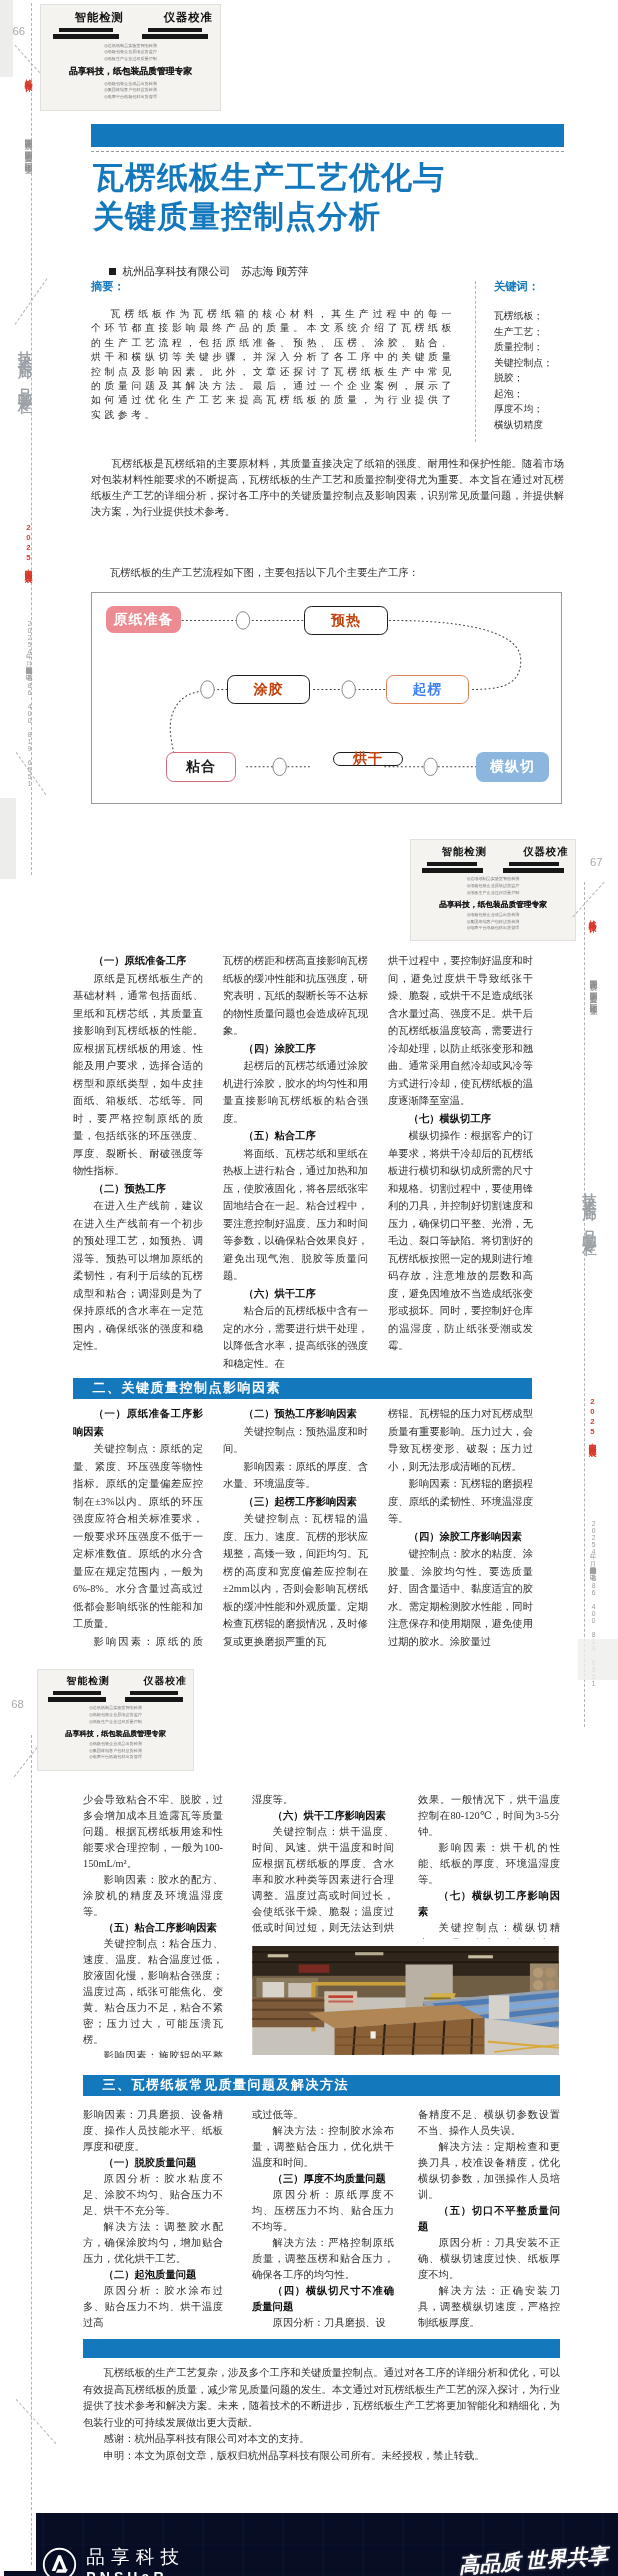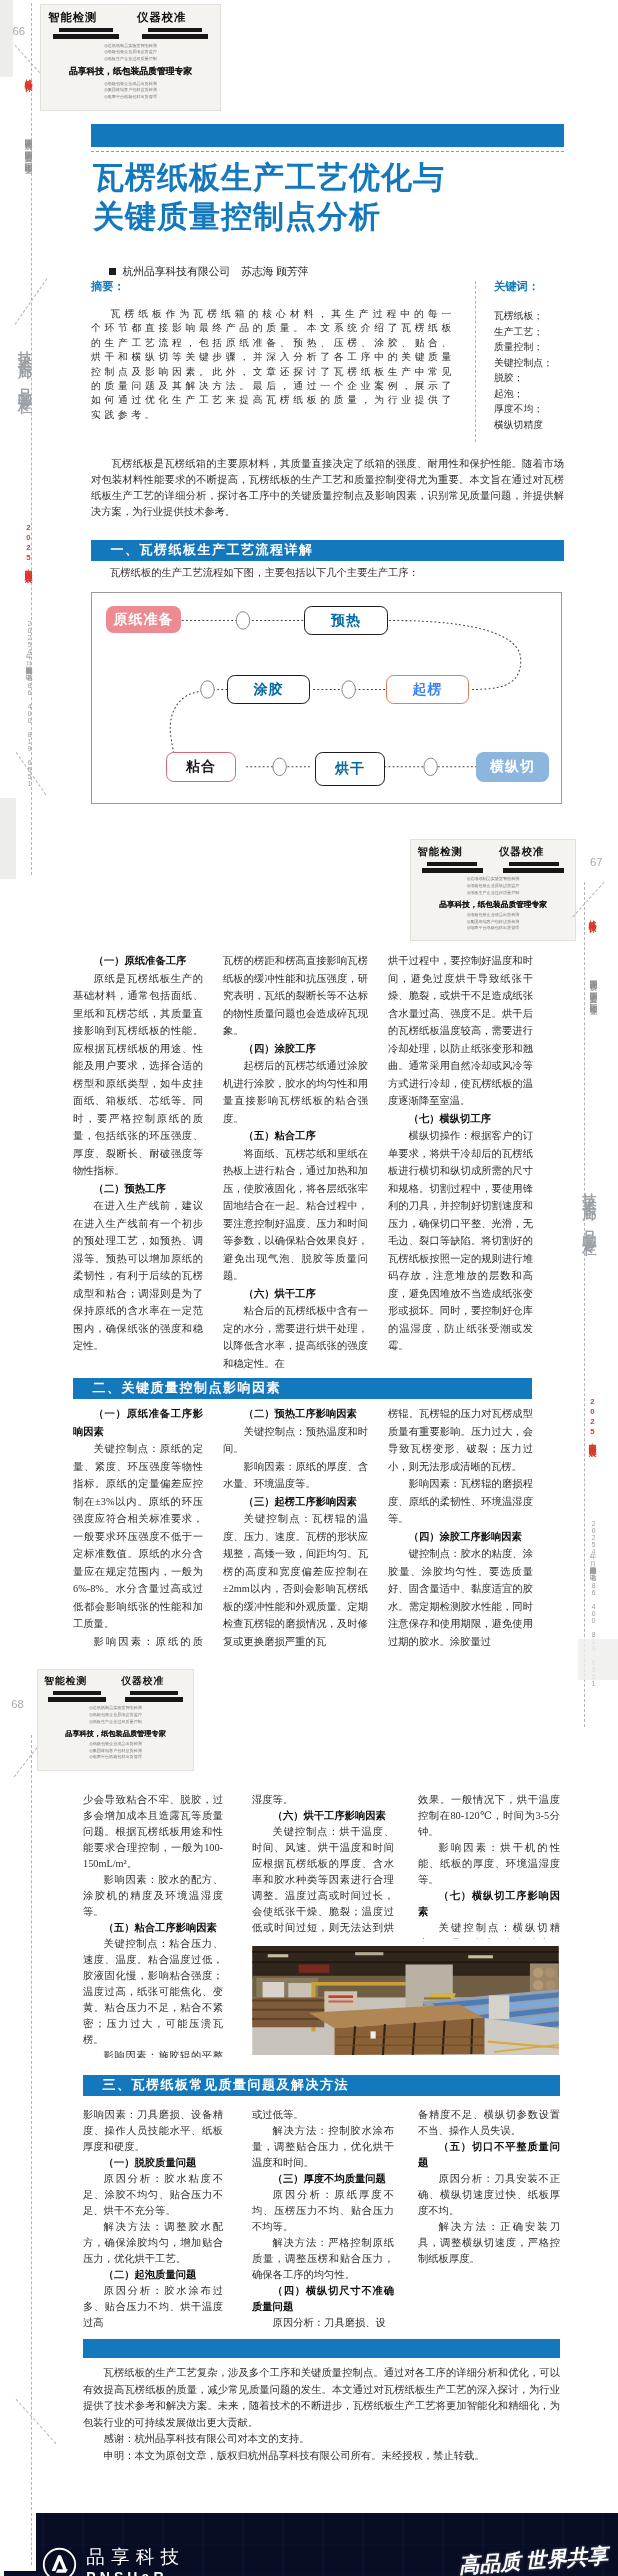--- a/index.html
+++ b/index.html
@@ -13,21 +13,21 @@
   .graycorner{background:#ededeb}
   .pagenum{color:#a9a9a9;font-size:11.3px;font-family:"Liberation Sans","DejaVu Sans",sans-serif}
   .side-red{color:#d93a2b;font-weight:700;font-size:7.7px;letter-spacing:1px;font-family:"Liberation Sans","DejaVu Sans",sans-serif}
   .side-gray{color:#8f8f8f;font-size:7.7px;letter-spacing:0.5px;font-family:"Liberation Sans","DejaVu Sans",sans-serif}
   .side-big{color:#9da2a7;font-size:14px;letter-spacing:4.1px;font-weight:600;font-family:"Liberation Sans","DejaVu Sans",sans-serif}
   .side-info{color:#9b9b9b;font-size:6.7px;letter-spacing:0;font-family:"Liberation Sans","DejaVu Sans",sans-serif}
 
   
   .adthumb{background:#f4f3f0;border:0.5px solid #e2e0dc;box-sizing:border-box;display:flex;flex-direction:column;align-items:center;padding-top:5.2px;overflow:hidden}
   .adthumb .trow{display:flex;width:92%;justify-content:space-between}
-  .adthumb .tcol{width:46%;text-align:left}
+  .adthumb .tcol{width:46%;text-align:right}
   .adthumb .ttitle{font-family:"Liberation Sans","DejaVu Sans",sans-serif;font-weight:900;font-size:11.3px;color:#101010;letter-spacing:1px}
   .adthumb .tb1{height:4.1px;background:#171717;width:72%;margin:2.6px auto 0}
   .adthumb .tb2{height:4.6px;background:#171717;width:88%;margin:2.1px auto 0}
   .adthumb .tbl{font-size:4.1px;line-height:6.7px;color:#777;text-align:center}
   .adthumb .tband{font-family:Liberation Mono, monospace;font-weight:900;font-size:8.8px;color:#141414;margin:3.6px 0 2.1px;white-space:nowrap;text-shadow:0 0 0.5px #555}
 
   .bluebar{background:#1478bd;color:#fff;font-family:"Liberation Sans","DejaVu Sans",sans-serif;font-weight:700;font-size:13px;letter-spacing:1.5px;display:flex;align-items:center;padding-left:19.6px;box-sizing:border-box}
 
   .col{font-size:10.3px;line-height:17.5px;color:#2d2d2d;text-align:justify;overflow:hidden}
   .col68{font-size:10.3px;line-height:16px}
@@ -36,21 +36,21 @@
   .seg-p{text-indent:2em}
   .seg-pc{text-indent:0}
 
   .title-blue{color:#1478bd;font-family:"Liberation Sans","DejaVu Sans",sans-serif;font-weight:700;font-size:31px;line-height:39px;letter-spacing:1px}
   .lbl-blue{color:#1478bd;font-family:"Liberation Sans","DejaVu Sans",sans-serif;font-weight:700;font-size:11.3px}
   .kw{font-size:9.8px;line-height:15.5px;color:#2d2d2d}
 
   .flowbox{border:0.5px solid #9a9a9a;background:#fff}
   .flownode{position:absolute;display:flex;align-items:center;justify-content:center;font-family:"Liberation Sans","DejaVu Sans",sans-serif;font-weight:700;font-size:14px;letter-spacing:1px;border-radius:7.7px;background:#fff;box-sizing:border-box}
   .fn-pink{background:#ec8b92;color:#fff}
-  .fn-dark{border:1px solid #1c1c1c;color:#0369a1}
+  .fn-dark{border:1px solid #1c1c1c;color:#c2410c}
   .fn-orange{border:1px solid #dd8256;color:#3b82f6}
   .fn-rose{border:1px solid #d4697a;color:#1c1c1c}
   .fn-blue{background:#8cb6dd;color:#fff}
 
   
   #adpage{position:absolute;left:4.1px;top:2513px;width:614px;height:841px;overflow:hidden;color:#fff;
     background:
       radial-gradient(330px 170px at 38% 77%, rgba(90,175,255,.40), transparent 70%),
       radial-gradient(361px 258px at 55% 50%, rgba(25,110,220,.42), transparent 72%),
       radial-gradient(268px 216px at 18% 24%, rgba(30,90,200,.38), transparent 70%),
@@ -126,21 +126,20 @@
       <div class="kw">质量控制；</div>
       <div class="kw">关键控制点；</div>
       <div class="kw">脱胶；</div>
       <div class="kw">起泡；</div>
       <div class="kw">厚度不均；</div>
       <div class="kw">横纵切精度</div>
     </div>
 
   <div class="abs" style="left:91px;top:456px;width:473px;height:68px;font-size:10.3px;line-height:16px;text-align:justify;text-indent:2em;overflow:hidden">瓦楞纸板是瓦楞纸箱的主要原材料，其质量直接决定了纸箱的强度、耐用性和保护性能。随着市场对包装材料性能要求的不断提高，瓦楞纸板的生产工艺和质量控制变得尤为重要。本文旨在通过对瓦楞纸板生产工艺的详细分析，探讨各工序中的关键质量控制点及影响因素，识别常见质量问题，并提供解决方案，为行业提供技术参考。</div>
 
-  <div class="abs bluebar" style="left:91px;top:540px;width:473px;height:20.6px">一、瓦楞纸板生产工艺流程详解</div>
   <div class="abs" style="left:110px;top:566px;font-size:10.3px">瓦楞纸板的生产工艺流程如下图，主要包括以下几个主要生产工序：</div>
 
   <div class="abs flowbox" style="left:91px;top:592px;width:469px;height:210px">
     <svg width="469" height="210" viewBox="0 0 910 407" style="position:absolute;left:0;top:0">
       <g stroke="#3a3a3a" stroke-width="2" stroke-dasharray="2 6" stroke-linecap="round" fill="none">
         <path d="M175,53 H410"></path>
         <path d="M577,53 C760,53 832,85 832,130 C832,180 792,187 735,187"></path>
         <path d="M568,187 H427"></path>
         <path d="M262,187 C225,187 205,190 190,196 C158,210 148,245 153,278 C157,306 161,322 166,334"></path>
         <path d="M300,337 H428"></path>
@@ -152,21 +151,21 @@
         <ellipse cx="224" cy="187" rx="13" ry="17"></ellipse>
         <ellipse cx="364" cy="337" rx="13" ry="17"></ellipse>
         <ellipse cx="657" cy="337" rx="13" ry="17"></ellipse>
       </g>
     </svg>
     <div class="flownode fn-pink" style="left:14px;top:13.4px;width:75px;height:27px">原纸准备</div>
     <div class="flownode fn-dark" style="left:212px;top:13px;width:84px;height:29px">预热</div>
     <div class="flownode fn-orange" style="left:294px;top:82px;width:83px;height:29px">起楞</div>
     <div class="flownode fn-dark" style="left:135px;top:82px;width:83px;height:29px">涂胶</div>
     <div class="flownode fn-rose" style="left:74px;top:159px;width:70px;height:30px">粘合</div>
-    <div class="flownode fn-dark" style="left:223px;top:159px;width:70px;height:34px">烘干</div>
+    <div class="flownode fn-dark" style="left:241px;top:159px;width:70px;height:14px">烘干</div>
     <div class="flownode fn-blue" style="left:384px;top:159px;width:73px;height:30px">横纵切</div>
   </div>
 
   <div class="abs graycorner" style="left:0;top:798px;width:15.5px;height:81px"></div>
   <div class="abs adthumb" style="left:410px;top:839px;width:166px;height:102px">
     <div class="trow">
       <div class="tcol">
           <div class="ttitle" style="font-size:10.3px">智能检测</div>
           <div class="tb1"></div>
           <div class="tb2"></div>
@@ -362,20 +361,21 @@
       <div class="seg seg-pc"><span>或过低等。</span></div>
       <div class="seg seg-p"><span>解决方法：控制胶水涂布量，调整贴合压力，优化烘干温度和时间。</span></div>
       <div class="seg seg-h"><span>（三）厚度不均质量问题</span></div>
       <div class="seg seg-p"><span>原因分析：原纸厚度不均、压楞压力不均、贴合压力不均等。</span></div>
       <div class="seg seg-p"><span>解决方法：严格控制原纸质量，调整压楞和贴合压力，确保各工序的均匀性。</span></div>
       <div class="seg seg-h"><span>（四）横纵切尺寸不准确质量问题</span></div>
       <div class="seg seg-p"><span>原因分析：刀具磨损、设</span></div>
     </div>
   <div class="abs col col68" style="left:418px;top:2107px;width:142px;height:227px">
       <div class="seg seg-pc"><span>备精度不足、横纵切参数设置不当、操作人员失误。</span></div>
+      <div class="seg seg-p"><span>解决方法：定期检查和更换刀具，校准设备精度，优化横纵切参数，加强操作人员培训。</span></div>
       <div class="seg seg-h"><span>（五）切口不平整质量问题</span></div>
       <div class="seg seg-p"><span>原因分析：刀具安装不正确、横纵切速度过快、纸板厚度不均。</span></div>
       <div class="seg seg-p"><span>解决方法：正确安装刀具，调整横纵切速度，严格控制纸板厚度。</span></div>
     </div>
 
   <div class="abs" style="left:83px;top:2339px;width:477px;height:18.5px;background:#1478bd"></div>
 
   <div class="abs" style="left:83px;top:2365px;width:477px;height:108px;font-size:10.3px;line-height:16.5px;text-align:justify;overflow:hidden">
     <div style="text-indent:2em">瓦楞纸板的生产工艺复杂，涉及多个工序和关键质量控制点。通过对各工序的详细分析和优化，可以有效提高瓦楞纸板的质量，减少常见质量问题的发生。本文通过对瓦楞纸板生产工艺的深入探讨，为行业提供了技术参考和解决方案。未来，随着技术的不断进步，瓦楞纸板生产工艺将更加智能化和精细化，为包装行业的可持续发展做出更大贡献。</div>
     <div style="text-indent:2em">感谢：杭州品享科技有限公司对本文的支持。</div>

